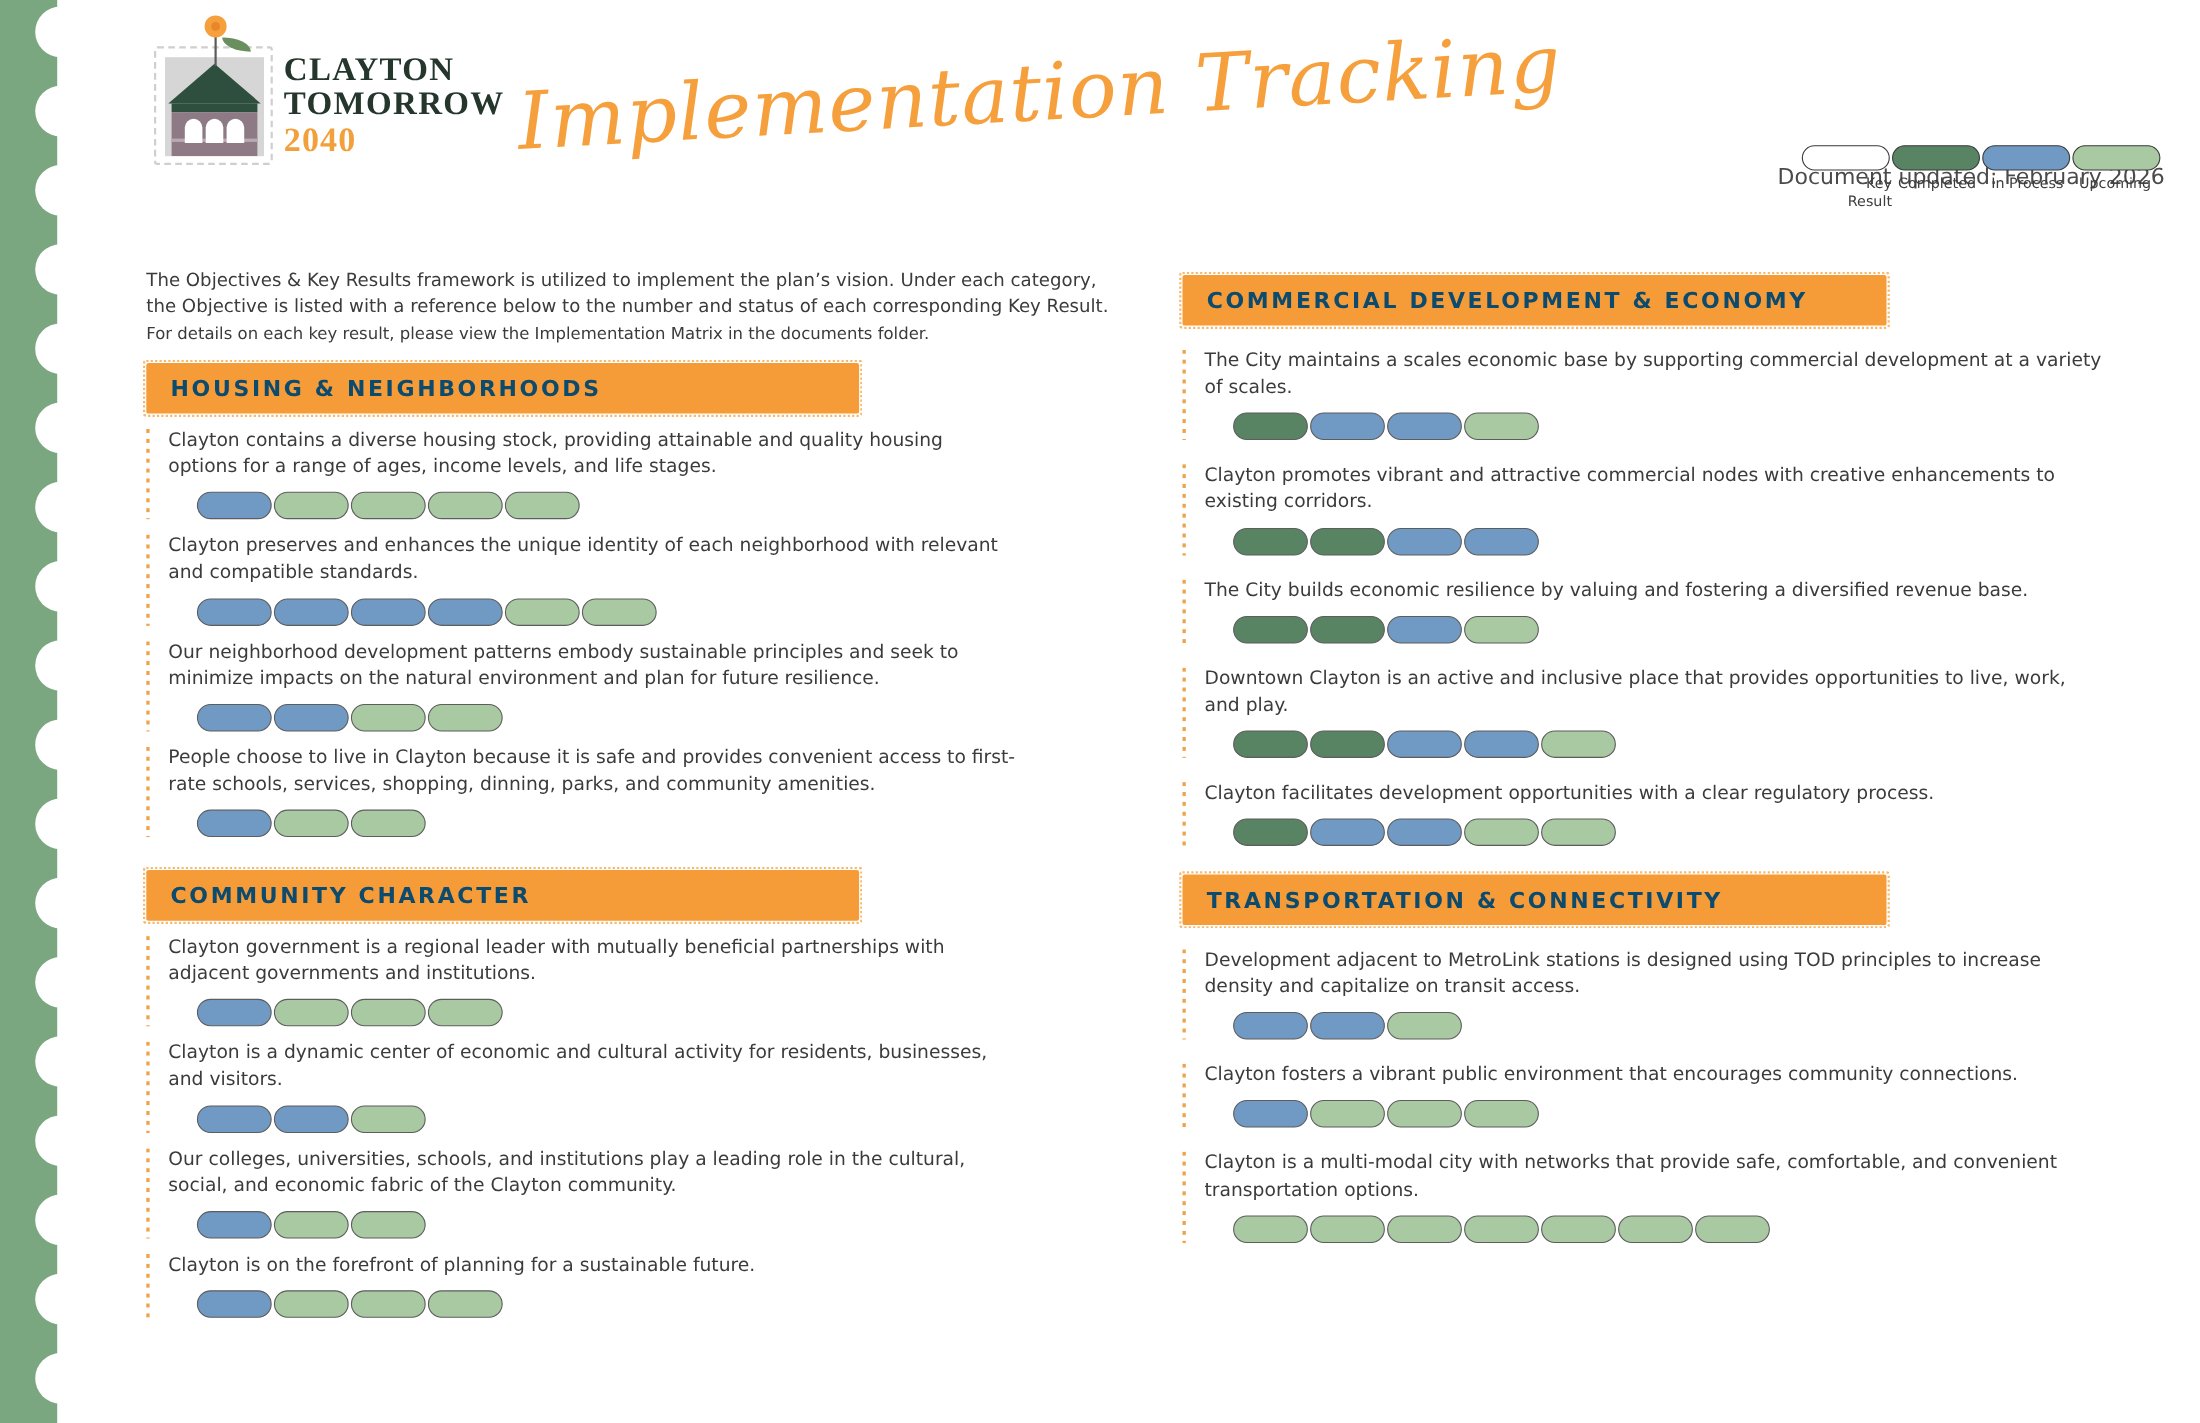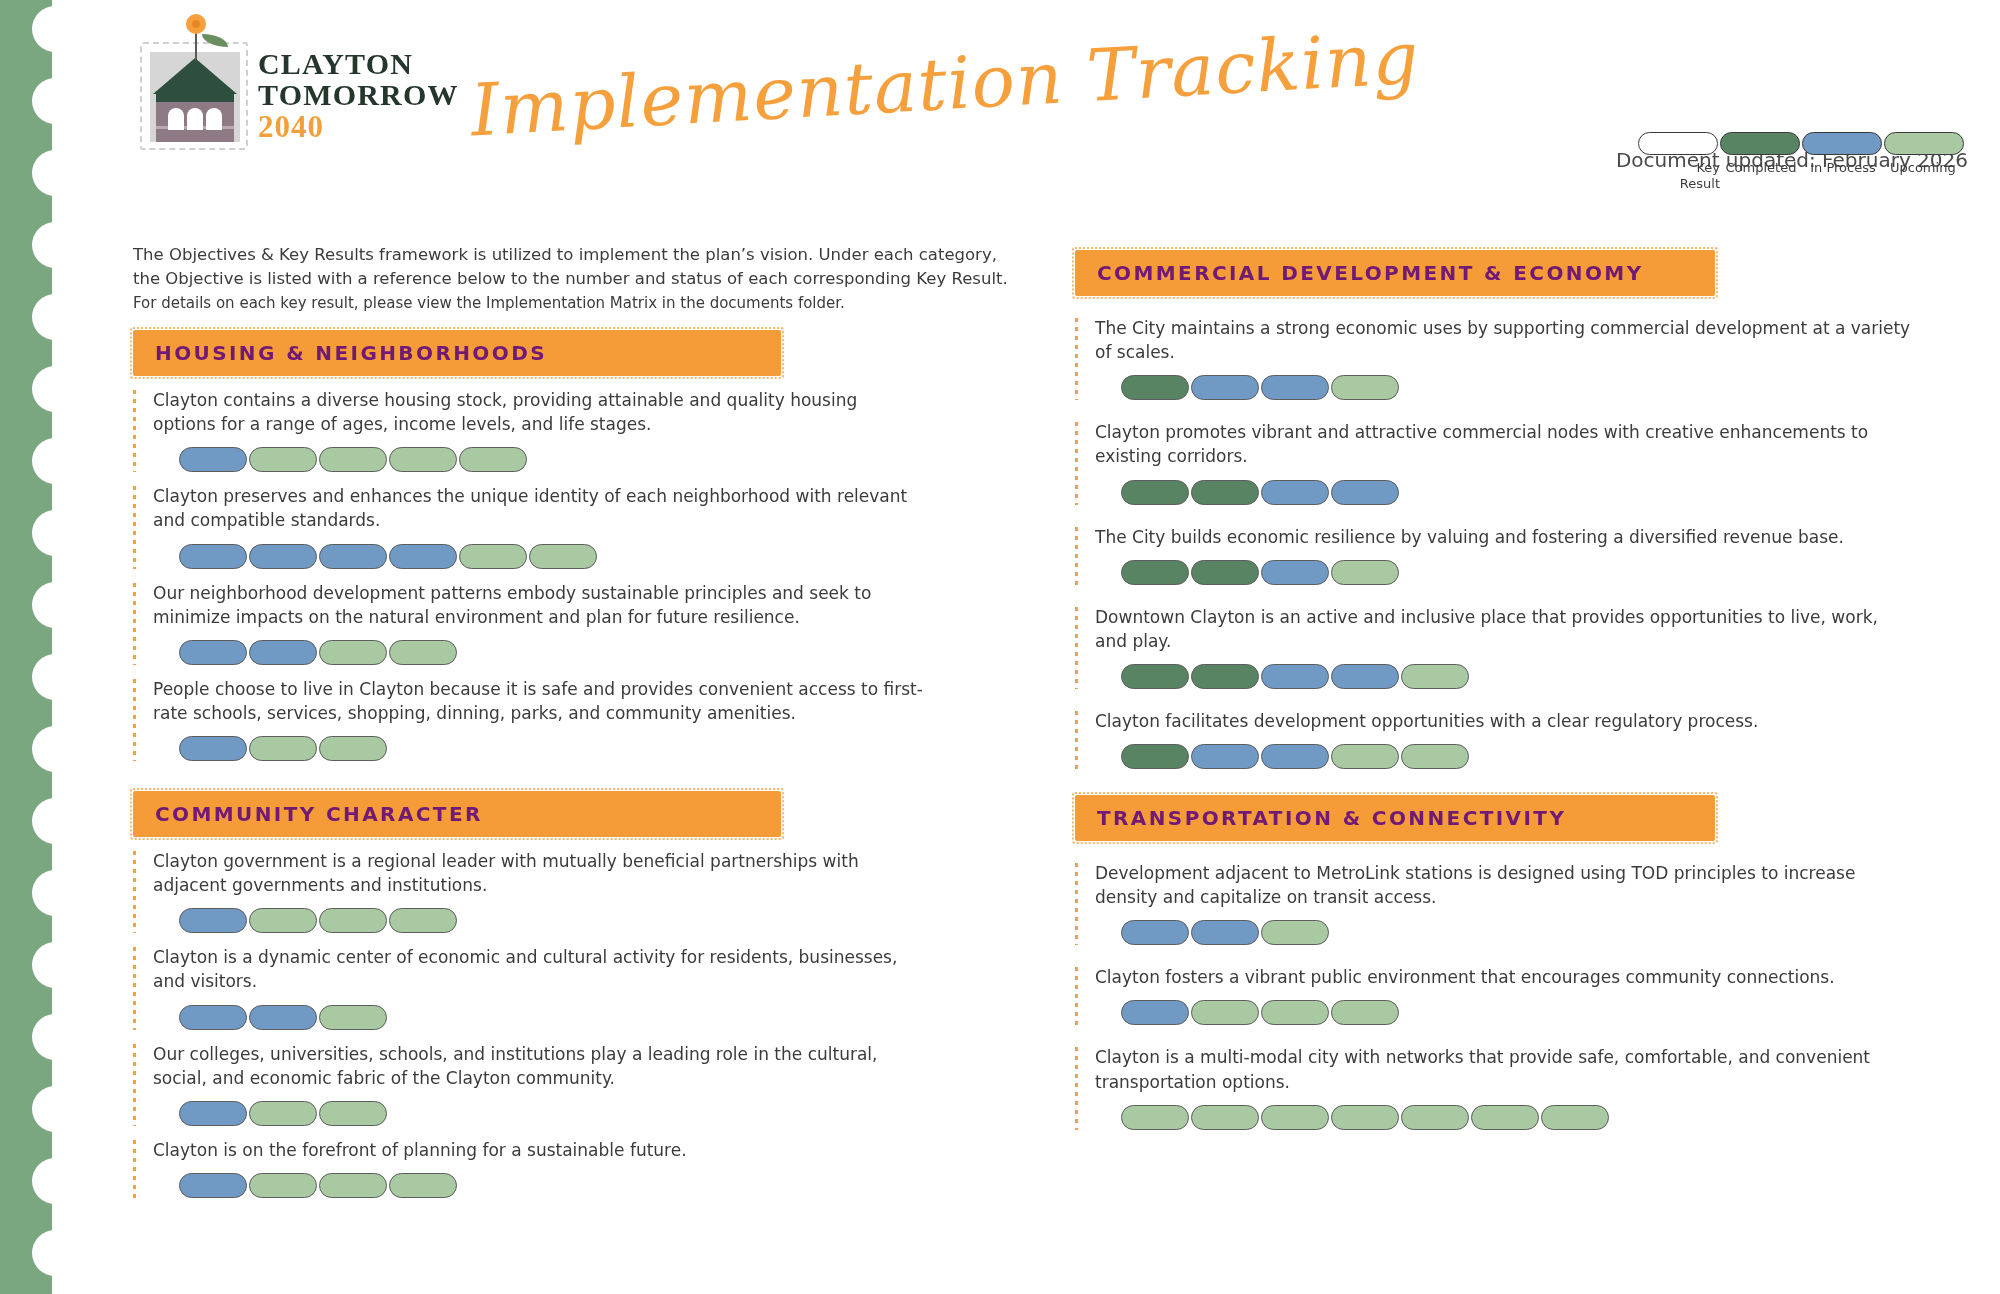--- a/index.html
+++ b/index.html
@@ -227,21 +227,21 @@
   }
   .col-right {
     position: absolute;
     left: 1075px; top: 250px;
     width: 880px;
   }
 
   
   .section-banner {
     background: #f59c38;
-    color: #701a75;
+    color: #0c4a6e;
     font-family: "DejaVu Sans", sans-serif;
     font-weight: bold;
     font-size: 20px;
     letter-spacing: 2.4px;
     padding: 11px 0 11px 22px;
     border-radius: 2px;
     position: relative;
   }
   .banner-hn  { width: 648px; }
   .banner-cc  { width: 648px; }
@@ -460,21 +460,21 @@
           <div class="pill st-upcoming"></div>
           <div class="pill st-upcoming"></div>
           <div class="pill st-upcoming"></div>
         </div>
       </div>
     </div>
 
   <div class="col-right" id="col-right">
       <div class="section-banner banner-cde"><span>COMMERCIAL DEVELOPMENT &amp; ECONOMY</span></div>
       <div class="objective">
-        <div class="obj-text">The City maintains a strong economic uses by supporting commercial development at a variety of scales.</div>
+        <div class="obj-text">The City maintains a scales economic base by supporting commercial development at a variety of scales.</div>
         <div class="pill-row">
           <div class="pill st-completed"></div>
           <div class="pill st-inprocess"></div>
           <div class="pill st-inprocess"></div>
           <div class="pill st-upcoming"></div>
         </div>
       </div>
       <div class="objective">
         <div class="obj-text">Clayton promotes vibrant and attractive commercial nodes with creative enhancements to existing corridors.</div>
         <div class="pill-row">

